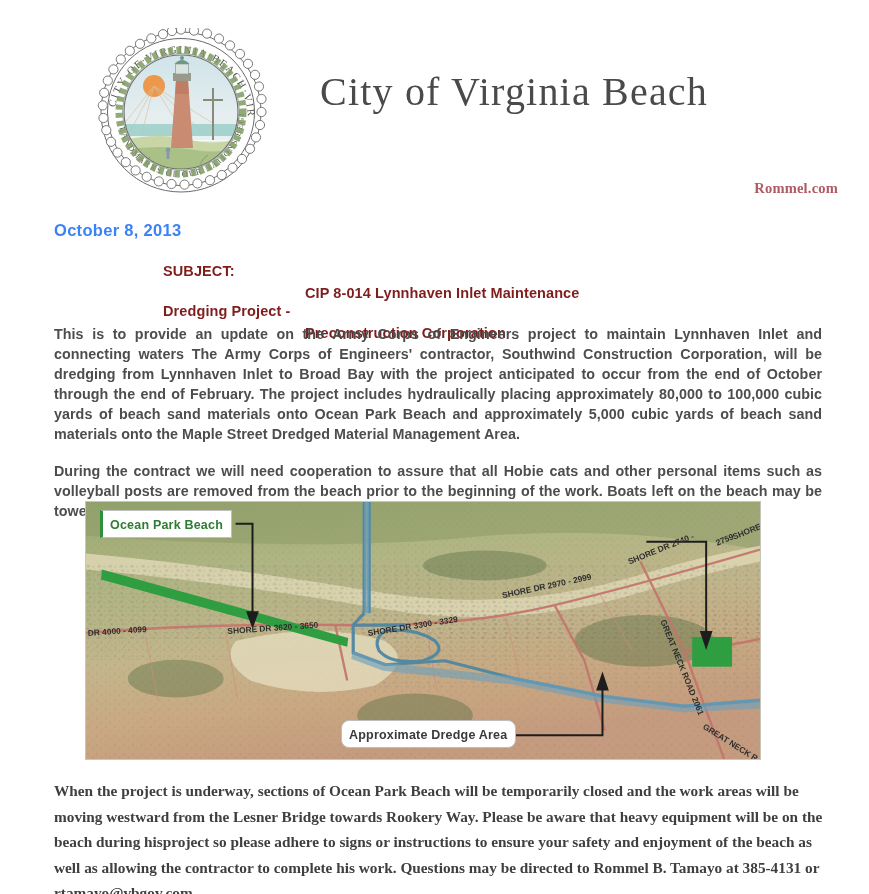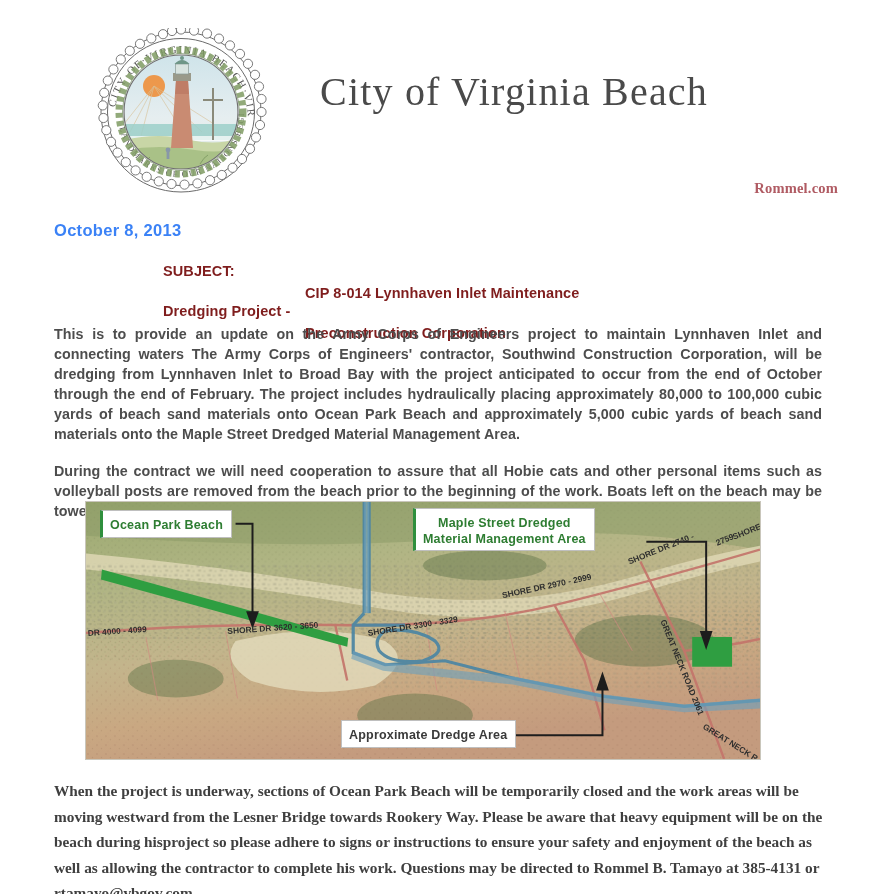--- a/index.html
+++ b/index.html
@@ -126,21 +126,21 @@
     color: #2e7d32;
     border-left: 3px solid #2f8f3d;
   }
   .callout-dark {
     color: #3a3a3a;
     border-left: 1px solid #bfbfbf;
   }
 
   #callout-ocean-park { left: 14px;  top: 8px;  }
   #callout-maple      { left: 327px; top: 6px;  text-align: center; }
-  #callout-dredge     { left: 255px; top: 218px; }
+  #callout-dredge     { left: 255px; top: 218px; border-radius: 8px; }
 
   
   #para-3 {
     position: absolute;
     left: 54px;
     top: 778px;
     width: 770px;
     font-family: "Liberation Serif", serif;
     font-size: 15.3px;
     font-weight: bold;
@@ -395,21 +395,17 @@
       <text transform="translate(545,63) rotate(-22)">SHORE DR 2740 -</text>
       <text transform="translate(633,44) rotate(-22)">2759</text>
       <text transform="translate(650,38) rotate(-22)">SHORE DR 25</text>
       <text transform="translate(576,120) rotate(68)">GREAT NECK ROAD  2061</text>
       <text transform="translate(618,228) rotate(32)">GREAT NECK R</text>
     </g>
   </svg>
 
   <div class="map-callout callout-green" id="callout-ocean-park">Ocean Park Beach</div>
 
-  <div class="map-callout callout-green" id="callout-maple">
-    <div>Maple Street Dredged</div>
-    <div>Material Management Area</div>
-  </div>
 
   <div class="map-callout callout-dark" id="callout-dredge">Approximate Dredge Area</div>
 </div>
 
 <div id="para-3">When the project is underway, sections of Ocean Park Beach will be temporarily closed and the work areas will be moving westward from the Lesner Bridge towards Rookery Way.  Please be aware that heavy equipment will be on the beach during hisproject so please adhere to signs or instructions to ensure your safety and enjoyment of the beach as well as allowing the contractor to complete his work. Questions may be directed to Rommel B. Tamayo at 385-4131 or rtamayo@vbgov.com.</div>
 
 </body></html>

